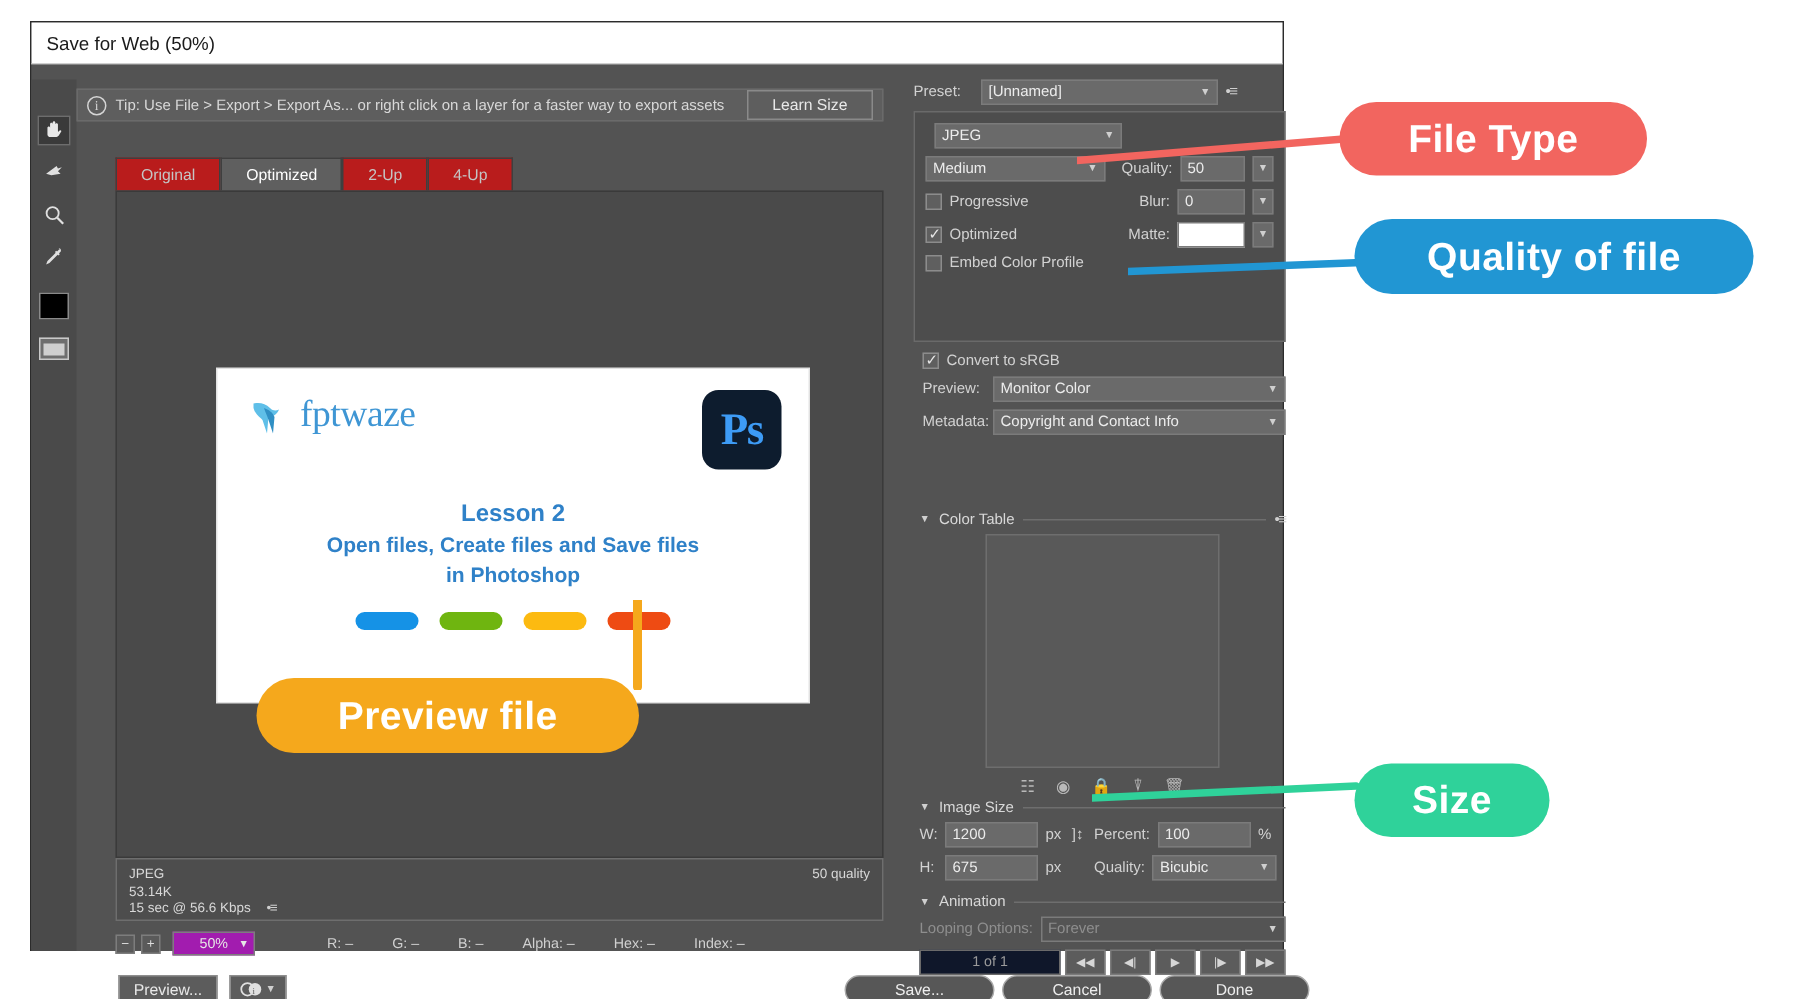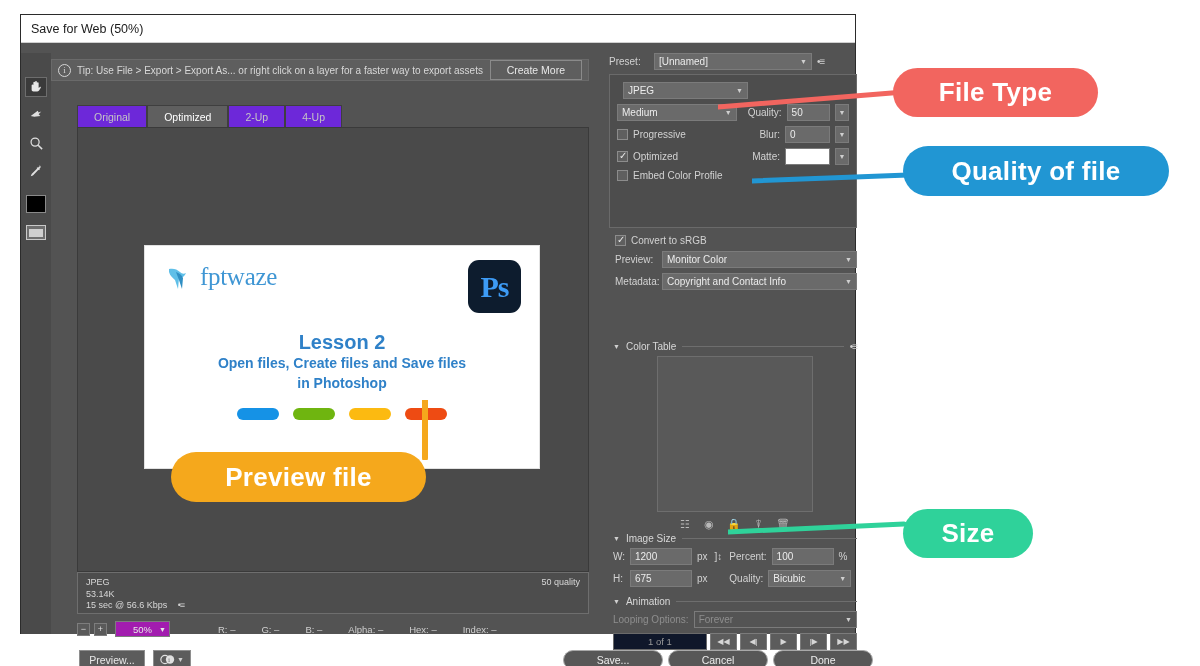--- a/index.html
+++ b/index.html
@@ -76,21 +76,21 @@
   }
 
   
   .tabs {
     position: absolute; left: 56px; top: 62px;
     display: flex; height: 22px;
   }
   .tab {
     padding: 0 16px; height: 22px; line-height: 22px;
     font-size: 10.5px; color: #c5c5c5;
-    background: #6d28d9; border: 1px solid #3f3f3f; border-bottom: none;
+    background: #b91c1c; border: 1px solid #3f3f3f; border-bottom: none;
     cursor: pointer;
   }
   .tab.active { background: #5f5f5f; color: #ffffff; }
 
   
   .canvas-wrap {
     position: absolute; left: 56px; top: 84px;
     width: 512px; height: 445px;
     background: #4a4a4a; border: 1px solid #3a3a3a;
   }
@@ -104,21 +104,21 @@
   .logo-row { position: absolute; left: 22px; top: 16px; display: flex; align-items: center; gap: 5px; }
   .logo-text { font-family: "Liberation Serif", serif; font-size: 25px; color: #3f96d4; letter-spacing: -.3px; }
   .ps-icon {
     position: absolute; right: 18px; top: 14px;
     width: 53px; height: 53px; border-radius: 11px;
     background: #0d1c2e; display: flex; align-items: center; justify-content: center;
     color: #3d9bf5; font-size: 30px; font-weight: bold;
     font-family: "Liberation Serif", serif; letter-spacing: -1px;
   }
   .lesson-block { position: absolute; left: 0; right: 0; top: 86px; text-align: center; }
-  .lesson-title { color: #2f81c8; font-size: 20px; font-weight: bold; line-height: 21px; }
+  .lesson-title { color: #2f81c8; font-size: 16px; font-weight: bold; line-height: 21px; }
   .lesson-sub { color: #2f81c8; font-size: 14px; font-weight: bold; line-height: 20px; }
   .pills { position: absolute; left: 0; right: 0; top: 162px; display: flex; justify-content: center; gap: 14px; }
   .pill { width: 42px; height: 12px; border-radius: 6px; }
 
   
   .infobox {
     position: absolute; left: 56px; top: 529px;
     width: 512px; height: 42px;
     background: #4d4d4d; border: 1px solid #6e6e6e;
     padding: 4px 8px;
@@ -255,21 +255,21 @@
               <path fill="#e0e0e0" d="M11.5 1.5c1 0 1.8.9 1.8 1.9 0 .5-.2.9-.5 1.2l-1 1 .6.6-1 1-.6-.6L4.5 13 2 14l1-2.5 6.3-6.3-.6-.6 1-1 .6.6 1-1c.3-.4.7-.7 1.2-.7z"></path>
             </svg>
         </div>
         <div class="swatch-black"></div>
         <div class="tool-slices"></div>
       </div>
 
       <div class="tipbar">
         <span class="info-circle">i</span>
         <span class="tip-text">Tip: Use File &gt; Export &gt; Export As... or right click on a layer for a faster way to export assets</span>
-        <button class="learn-more">Create More</button>
+        <button class="learn-more">Learn Size</button>
       </div>
 
       <div class="tabs">
         <div class="tab">Original</div>
         <div class="tab active">Optimized</div>
         <div class="tab">2-Up</div>
         <div class="tab">4-Up</div>
       </div>
 
       <div class="canvas-wrap">

